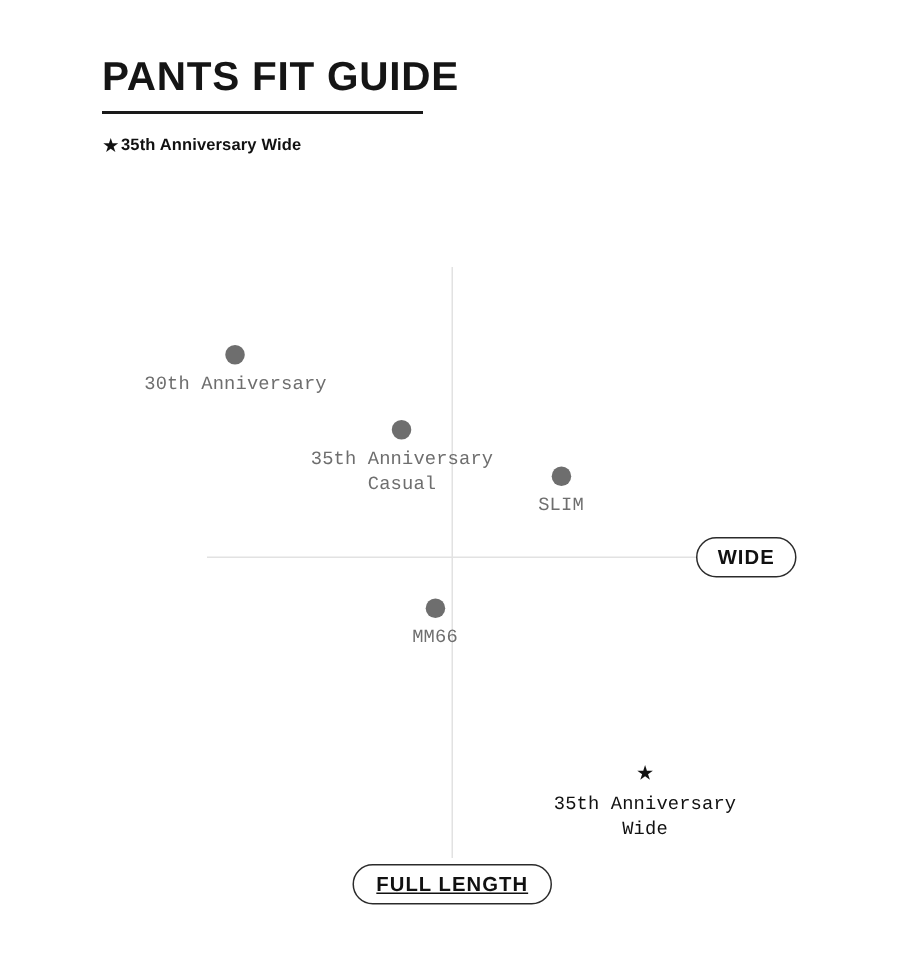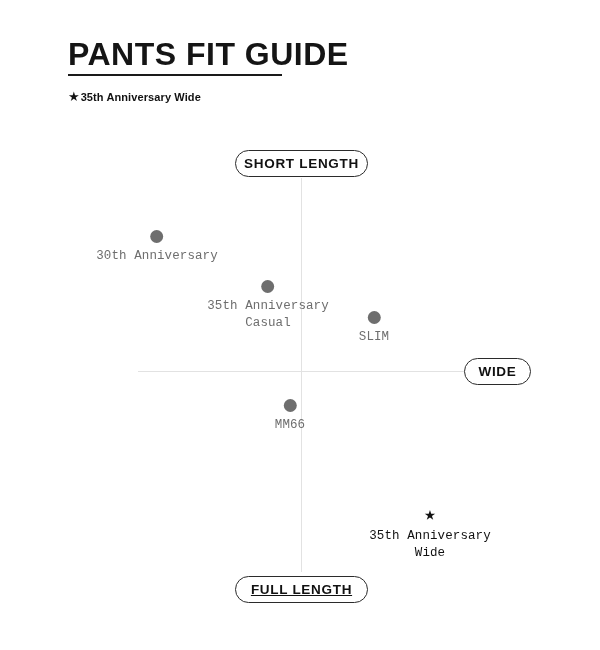--- a/index.html
+++ b/index.html
@@ -14,21 +14,21 @@
     background: #ffffff;
     font-family: "Liberation Sans", sans-serif;
     overflow: hidden;
   }
 
   
   #title {
     position: absolute;
     left: 68px;
     top: 38px;
-    font-size: 32px;
+    font-size: 27px;
     font-weight: bold;
     letter-spacing: 0.5px;
     color: #151515;
     line-height: 1;
     white-space: nowrap;
   }
   #title-rule {
     position: absolute;
     left: 68px;
     top: 74px;
@@ -160,21 +160,20 @@
   <div id="legend">
     <div class="legend-row">
       <span class="legend-star">★</span>
       <span class="legend-label-primary">35th Anniversary Wide</span>
     </div>
   </div>
 
   <div class="axis-line" id="axis-vertical"></div>
   <div class="axis-line" id="axis-horizontal"></div>
 
-  <div class="axis-pill" id="pill-short">SHORT LENGTH</div>
   <div class="axis-pill" id="pill-full">FULL LENGTH</div>
   <div class="axis-pill" id="pill-wide">WIDE</div>
 
   <div id="points-layer">
       <div class="point" style="left: 157px; top: 230px;">
         <div class="point-dot"></div>
         <div class="point-label">30th Anniversary</div>
       </div>
       <div class="point" style="left: 268px; top: 280px;">
         <div class="point-dot"></div>

